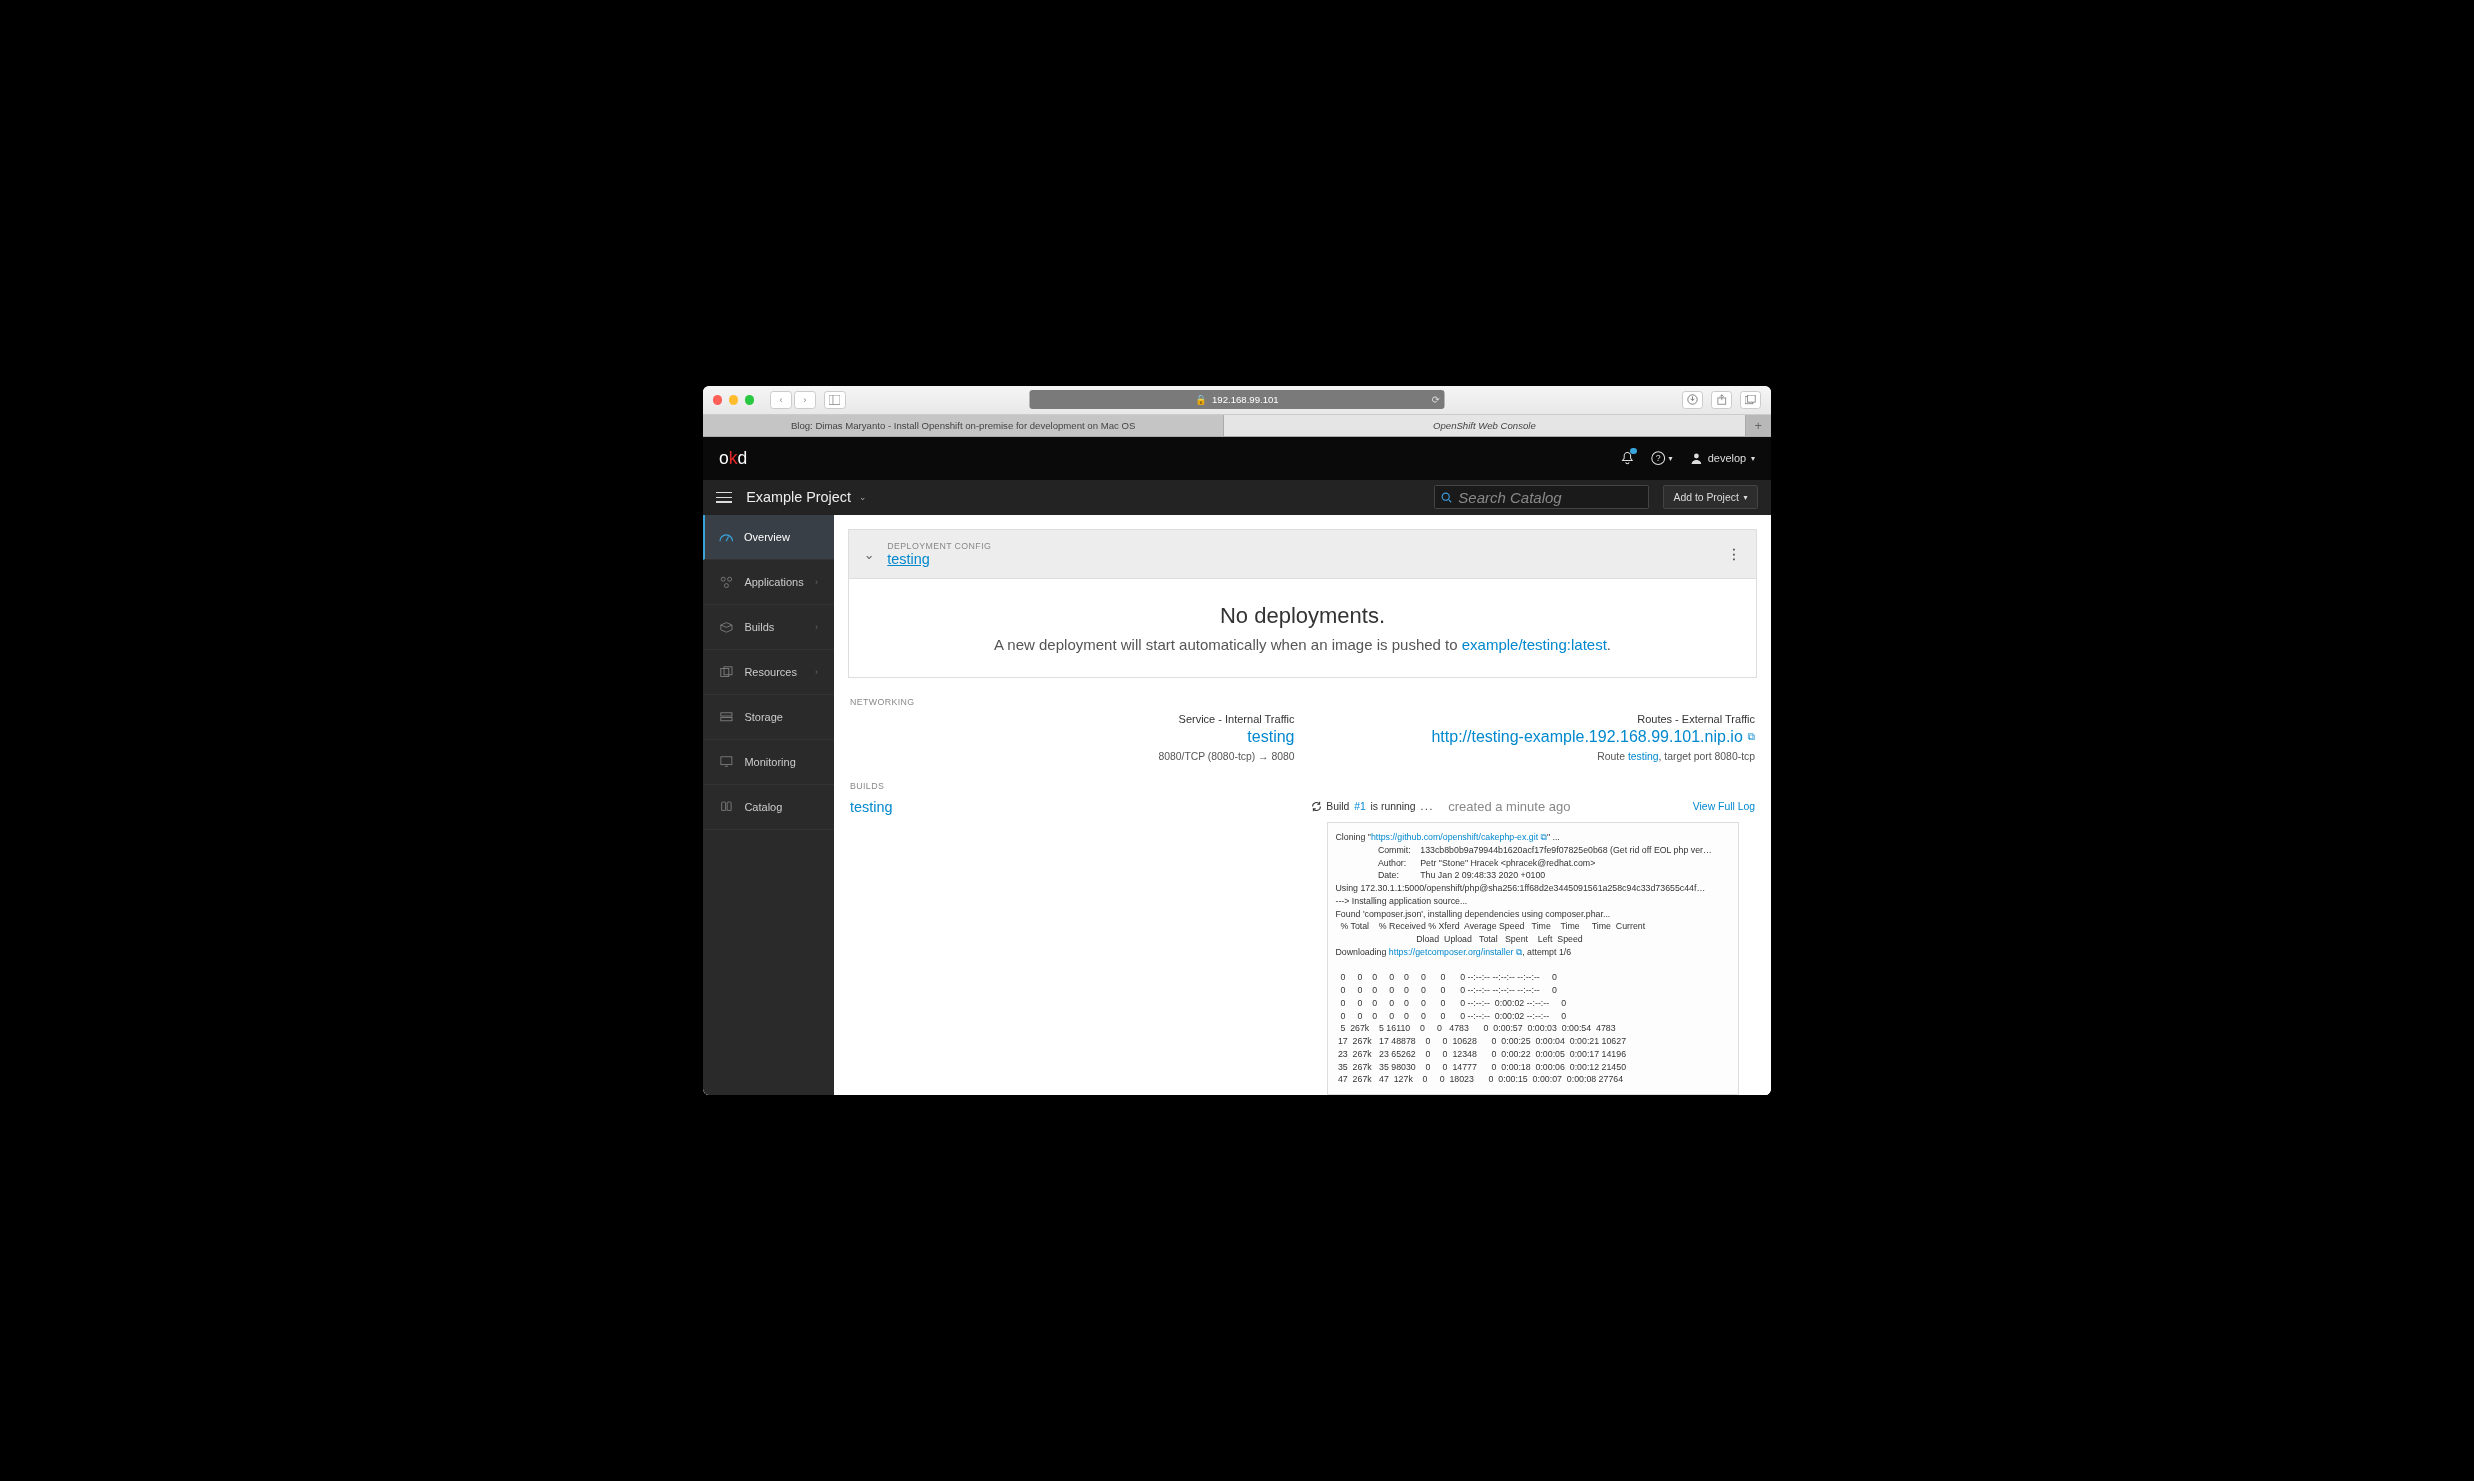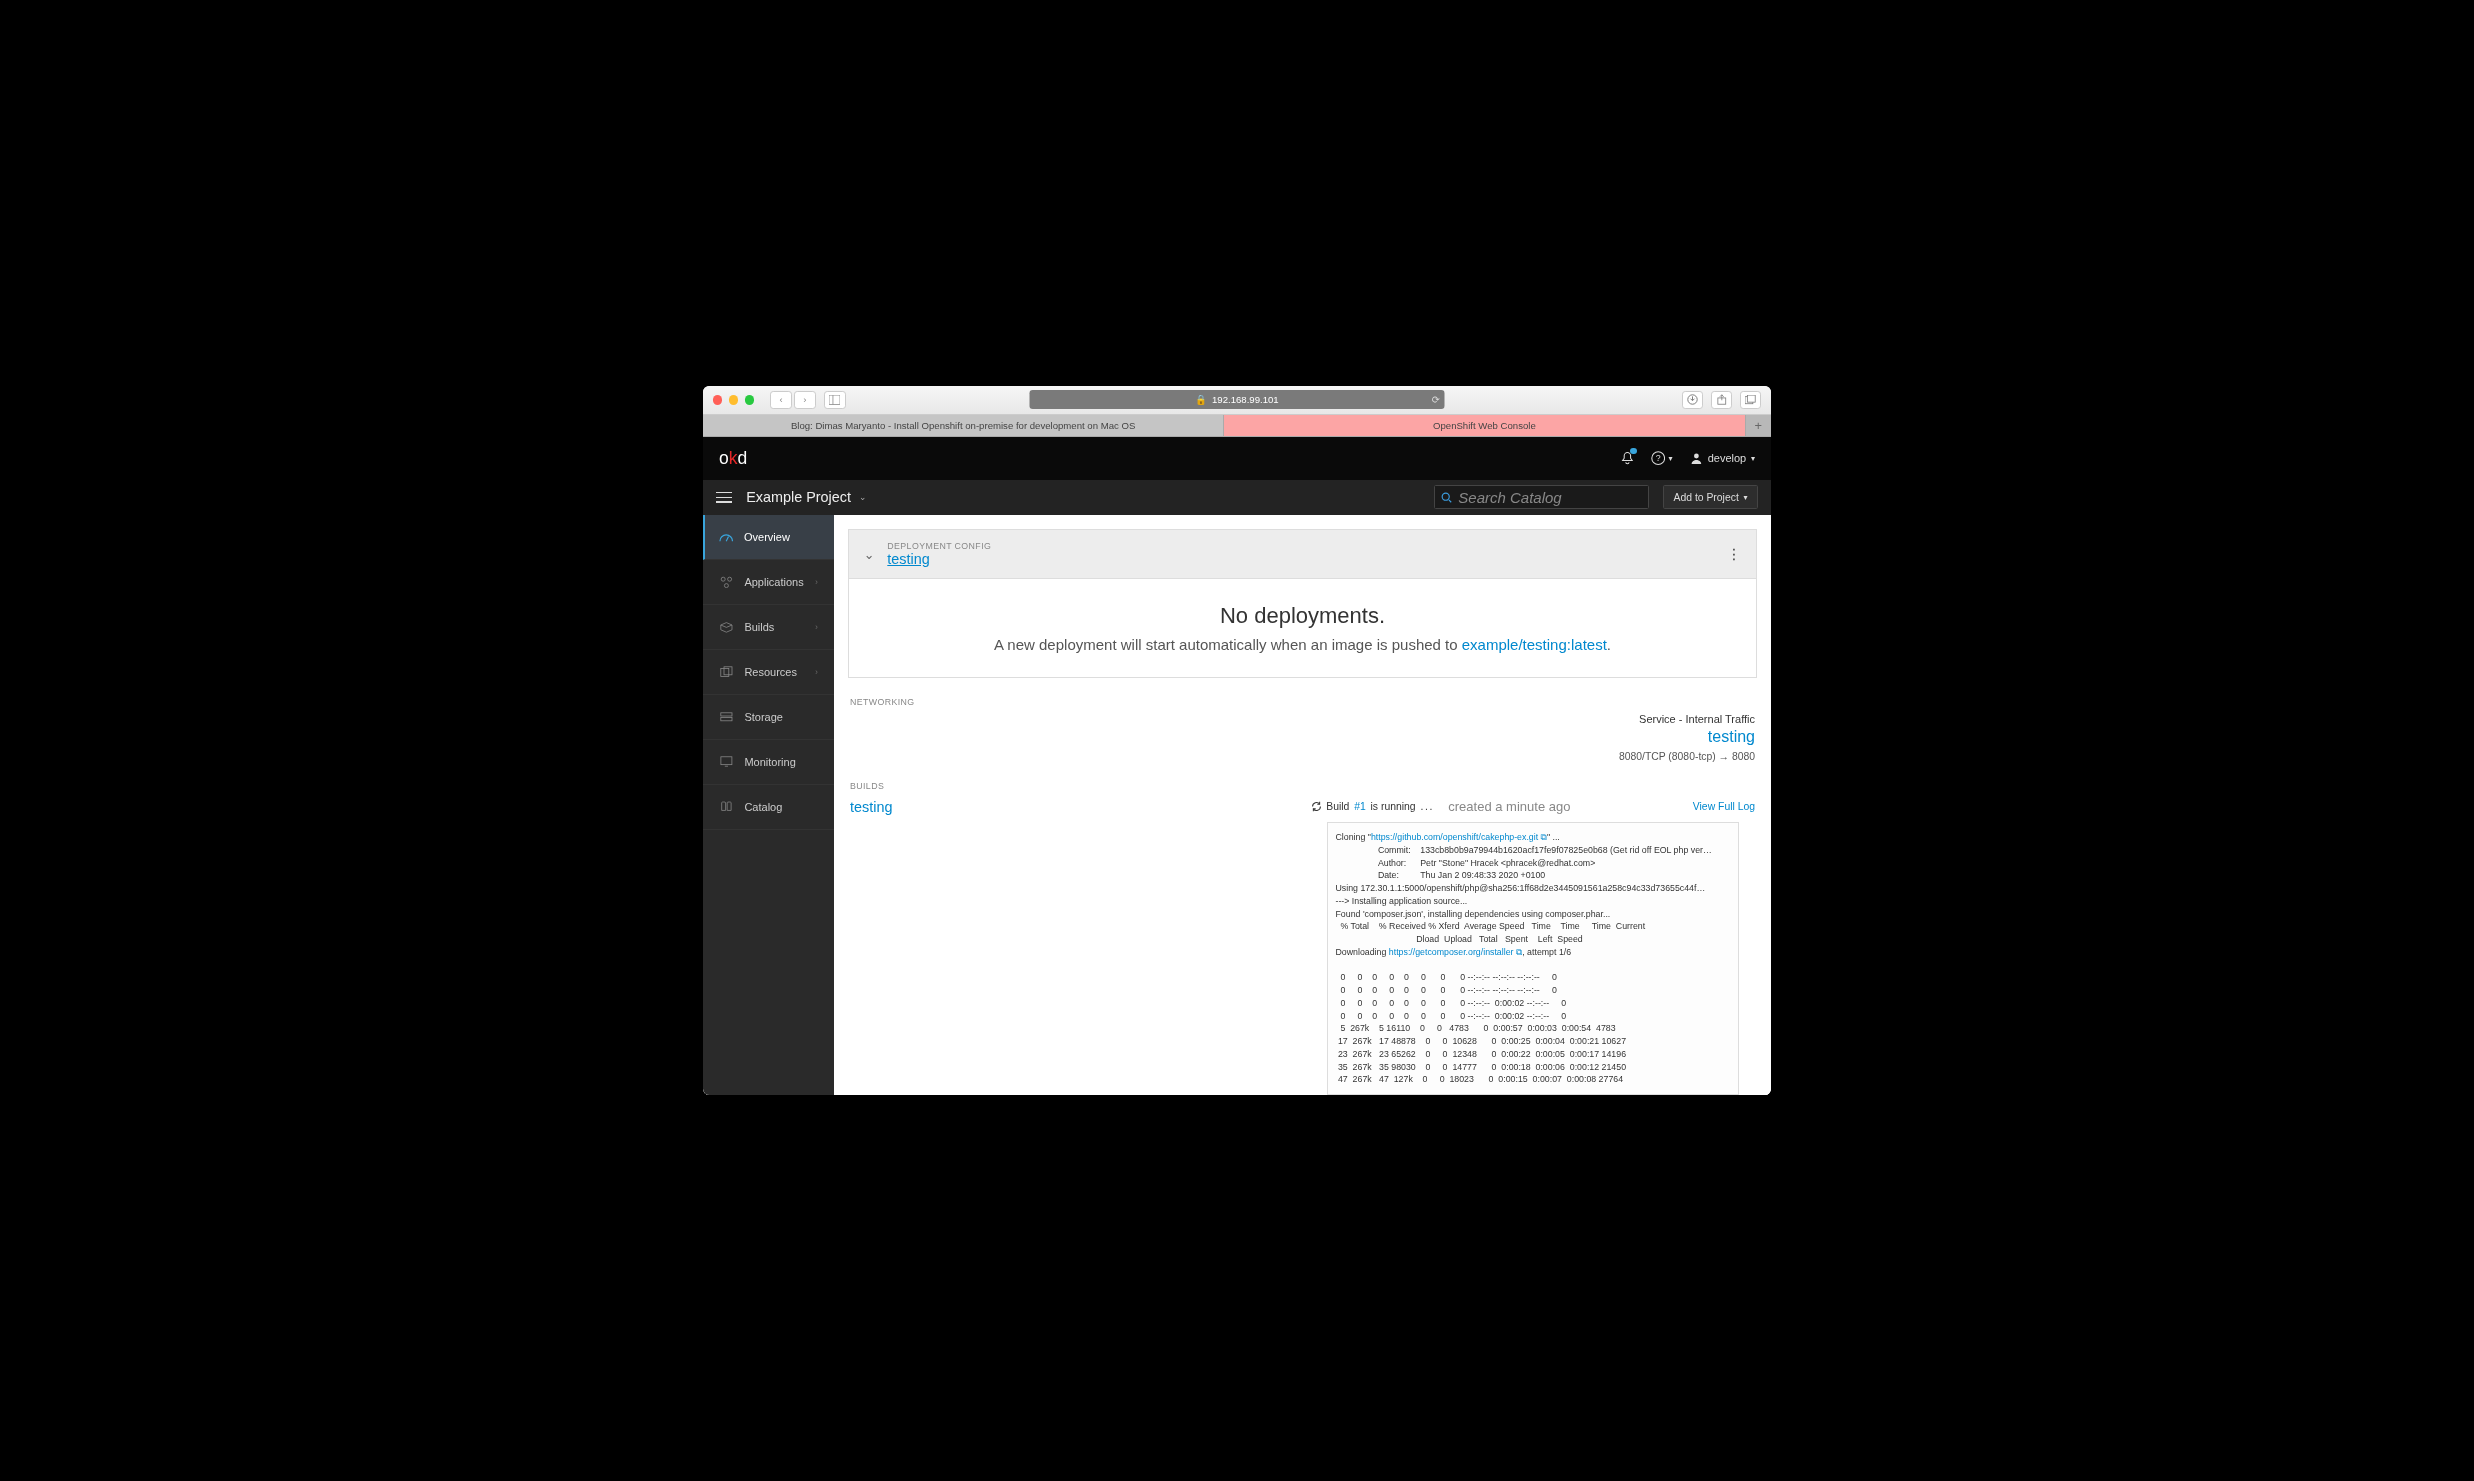--- a/index.html
+++ b/index.html
@@ -13,21 +13,21 @@
 .navbtns { display:flex; gap:1.6px; margin-left:16px; }
 .navbtn { width:22px; height:17.5px; border:0.8px solid #ccc; background:#fff; border-radius:3.2px; display:flex; align-items:center; justify-content:center; color:#888; font-size:9.6px; }
 .sidebar-toggle { width:22px; height:17.5px; border:0.8px solid #ccc; background:#fff; border-radius:3.2px; margin-left:8px; display:flex; align-items:center; justify-content:center; }
 .urlbar { position:absolute; left:50%; transform:translateX(-50%); width:415px; height:19px; background:#7a7a7a; border-radius:3.2px; display:flex; align-items:center; justify-content:center; color:#fff; font-size:9.6px; gap:4.8px; }
 .urlbar .reload { position:absolute; right:4.8px; color:#ddd; }
 .tb-right { margin-left:auto; display:flex; gap:8px; }
 .tb-icon { width:21px; height:17.5px; border:0.8px solid #ccc; border-radius:3.2px; display:flex; align-items:center; justify-content:center; color:#666; font-size:10.4px; background:#fff; }
 
 .btabs { height:22px; background:#c5c5c5; display:flex; border-bottom:0.8px solid #aaa; }
 .btab { flex:1; display:flex; align-items:center; justify-content:center; font-size:9.6px; color:#444; border-right:0.8px solid #aaa; padding:0 6.4px; white-space:nowrap; overflow:hidden; text-overflow:ellipsis; }
-.btab.active { background:#fca5a5; }
+.btab.active { background:#e5e5e5;font-style:italic; }
 .btab-add { width:25.5px; display:flex; align-items:center; justify-content:center; color:#666; background:#b8b8b8; }
 
 .okd-header { height:43px; background:#0a0a0a; display:flex; align-items:center; padding:0 16px; color:#fff; }
 .okd-logo { font-size:17.5px; font-weight:400; }
 .okd-logo .o{color:#fff;} .okd-logo .k{color:#e62828;} .okd-logo .d{color:#fff;}
 .okd-header-right { margin-left:auto; display:flex; align-items:center; gap:17.5px; }
 .bell { position:relative; color:#ddd; }
 .bell .badge { position:absolute; top:-3.2px; right:-3.2px; width:6.4px; height:6.4px; background:#39a5dc; border-radius:50%; }
 .help-icon { color:#ddd; display:flex; align-items:center; gap:3.2px; }
 .user-menu { display:flex; align-items:center; gap:4.8px; color:#ddd; font-size:11px; }
@@ -273,20 +273,30 @@
           </div>
         </div>
       </div>
       <div class="section-label">NETWORKING</div>
       <div class="two-col">
         <div class="col">
           <div class="col-title">Service - Internal Traffic</div>
           <a href="#" class="col-link">testing</a>
           <div class="col-sub">8080/TCP (8080-tcp) → 8080</div>
         </div>
+        <div class="col">
+          <div class="col-title">Routes - External Traffic</div>
+          <a href="#" class="col-link">
+            <span>http://testing-example.192.168.99.101.nip.io</span>
+            <span class="ext-icon">⧉</span>
+          </a>
+          <div class="col-sub">
+            <span>Route </span><a href="#">testing</a><span>, target port 8080-tcp</span>
+          </div>
+        </div>
       </div>
       <div class="section-label">BUILDS</div>
       <div class="builds-row">
         <div class="build-left">
           <a href="#" class="build-link">testing</a>
         </div>
         <div class="build-right">
           <div class="build-status">
             <svg width="11" height="11" viewBox="0 0 14 14">
                 <path d="M2 7a5 5 0 0 1 9-3M12 7a5 5 0 0 1-9 3" fill="none" stroke="#333" stroke-width="1.3"></path>

